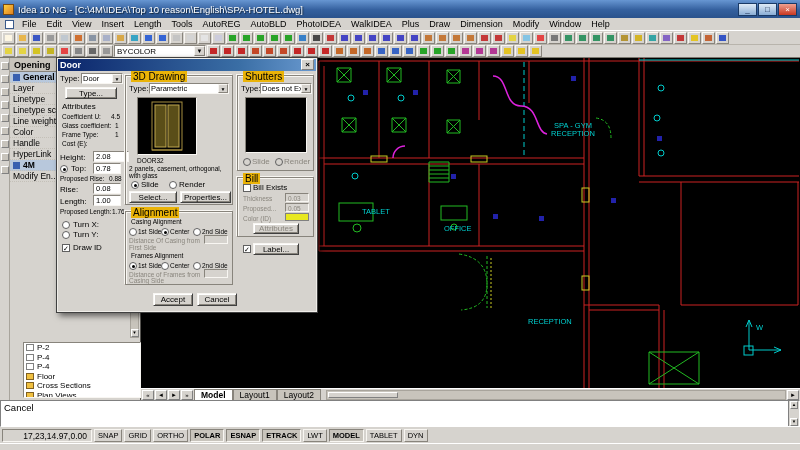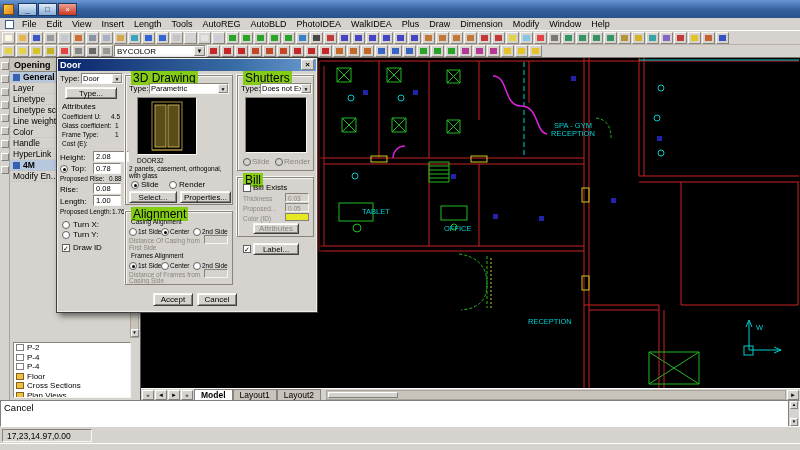--- a/index.html
+++ b/index.html
@@ -32,21 +32,21 @@
 .sidebar{position:absolute;left:10px;top:58px;width:131px;height:342px;background:#d6d3ce;border-right:1px solid #565450}
 .sb-title{height:14px;font-weight:bold;font-size:9px;padding:2px 4px;background:#c8c4bc;border-bottom:1px solid #88847c}
 .sb-list{position:absolute;left:0;top:14px;width:121px}
 .sb-row{height:11px;display:flex;align-items:center;gap:3px;padding:0 3px;font-size:8.5px;border-bottom:1px dotted #c4c0b8;white-space:nowrap;overflow:hidden}
 .sb-row.group{background:#b8c8dc;font-weight:bold}
 .sb-ico{width:7px;height:7px;background:#3860b0;display:none;flex:none}
 .sb-row.group .sb-ico{display:block}
 .sb-scroll{position:absolute;right:1px;top:15px;width:9px;height:265px;background:#c8c4bc;border:1px solid #a8a49c;display:flex;flex-direction:column;justify-content:space-between;align-items:center}
 .sbtn{width:8px;height:8px;background:#d6d3ce;border:1px solid;border-color:#fff #808080 #808080 #fff;font-size:4.5px;line-height:6px;text-align:center;flex:none}
 .sb-thumb{width:7px;height:30px;background:#d6d3ce;border:1px solid;border-color:#fff #808080 #808080 #fff;margin:1px 0;flex:none}
-.sb-tree{position:absolute;left:3px;top:284px;width:118px;height:56px;background:#fff;border:1px solid;border-color:#88847c #f8f6f2 #f8f6f2 #88847c;overflow:hidden}
+.sb-tree{position:absolute;left:13px;top:284px;width:118px;height:56px;background:#fff;border:1px solid;border-color:#88847c #f8f6f2 #f8f6f2 #88847c;overflow:hidden}
 .t-row{height:9.5px;display:flex;align-items:center;gap:3px;padding:0 2px;font-size:8px;white-space:nowrap}
 .t-ico{width:8px;height:7px;background:#fff;border:1px solid #808080;flex:none}
 .t-row.folder .t-ico{background:#f0c040;border-color:#806020}
 
 .canvas{position:absolute;left:141px;top:58px;width:659px;height:330px;background:#000;overflow:hidden}
 .dlabel{position:absolute;color:#00d0d0;font-size:7.5px;line-height:8px;white-space:nowrap;text-align:center}
 
 .tabbar{position:absolute;left:141px;top:388px;width:659px;height:12px;display:flex;align-items:center;background:#d6d3ce;gap:1px;padding:0 1px;border-top:1px solid #fff}
 .tbtn{width:12px;height:10px;background:#d6d3ce;border:1px solid;border-color:#fff #808080 #808080 #fff;font-size:6px;line-height:8px;text-align:center;flex:none}
 .tabs{display:flex;gap:0;flex:none}
@@ -54,21 +54,21 @@
 .tab.active{background:#fff;font-weight:bold}
 .hscroll{flex:1;height:10px;background:#c8c4bc;border:1px solid #a8a49c;position:relative;margin-left:4px}
 .hthumb{position:absolute;left:1px;top:1px;width:70px;height:6px;background:#d6d3ce;border:1px solid;border-color:#fff #808080 #808080 #fff}
 
 .cmd{position:absolute;left:0;top:400px;width:800px;height:27px;background:#fff;border:1px solid;border-color:#808080 #fff #fff #808080;font-size:9.5px;padding:1px 3px}
 .cmd-scroll{position:absolute;right:0;top:0;width:11px;height:25px;background:#d6d3ce;border-left:1px solid #808080;display:flex;flex-direction:column;justify-content:space-between;align-items:center;padding:0}
 
 .status{position:absolute;left:0;top:427px;width:800px;height:16px;display:flex;align-items:center;gap:2px;padding:1px 2px;background:#d6d3ce}
 .st-cell{height:13px;border:1px solid;border-color:#88847c #f8f6f2 #f8f6f2 #88847c;font-size:8.5px;padding:1px 4px;white-space:nowrap;overflow:hidden}
 .st-left{flex:1}
-.st-coords{width:90px;text-align:left}
+.st-coords{width:90px;text-align:right}
 .st-toggle{height:13px;border:1px solid;border-color:#f8f6f2 #88847c #88847c #f8f6f2;font-size:7.5px;padding:1px 3px;background:#d6d3ce;white-space:nowrap;flex:none}
 .st-toggle.active{border-color:#88847c #f8f6f2 #f8f6f2 #88847c;background:#c8c4bc;font-weight:bold}
 .bottomedge{position:absolute;left:0;top:443px;width:800px;height:7px;background:#d6d3ce;border-top:1px solid #fff}
 
 .dlg{position:absolute;left:56px;top:57px;width:262px;height:256px;background:#d6d3ce;border:1px solid #404040;outline:1px solid #efede8;outline-offset:-2px;box-shadow:3px 3px 6px rgba(0,0,0,.55);z-index:10}
 .dlg-title{height:13px;background:linear-gradient(90deg,#0a246a,#3a6ea5 70%,#6a9ad0);color:#fff;font-size:9px;font-weight:bold;display:flex;align-items:center;padding:0 3px;gap:3px}
 .dlg-title .dt{flex:1}
 .dlg-x{width:13px;height:11px;background:#d6d3ce;border:1px solid;border-color:#fff #808080 #808080 #fff;color:#000;font-size:8px;line-height:9px;text-align:center;flex:none}
 .dlg-body{position:relative;width:100%;height:241px;font-size:8px}
 .L{position:absolute;font-size:8px;white-space:nowrap}
@@ -77,32 +77,33 @@
 .V{position:absolute;font-size:8px;white-space:nowrap}
 .F{position:absolute;height:11px;background:#fff;border:1px solid;border-color:#88847c #f8f6f2 #f8f6f2 #88847c;font-size:7.5px;padding:0 2px;line-height:9px}
 .F.gray{background:#d6d3ce;color:#8a867e}
 .B{position:absolute;background:#d6d3ce;border:1px solid;border-color:#f8f6f2 #404040 #404040 #f8f6f2;box-shadow:inset 1px 1px 0 #fff,inset -1px -1px 0 #88847c;font-size:8px;text-align:center;line-height:11px}
 .B.gray{color:#8a867e}
 .R{position:absolute;width:8px;height:8px;border-radius:50%;background:#fff;border:1px solid #606060}
 .R.on::after{content:"";position:absolute;left:2px;top:2px;width:3px;height:3px;border-radius:50%;background:#000}
 .R.dis{background:#d6d3ce}
 .C{position:absolute;width:8px;height:8px;background:#fff;border:1px solid #606060;font-size:7px;line-height:7px;text-align:center;overflow:hidden}
 .G{position:absolute;border:1px solid #88847c;box-shadow:1px 1px 0 #f8f6f2 inset,-1px -1px 0 #f8f6f2}
-.G-label{position:absolute;background:#84cc16;padding:0 2px;font-size:12px;white-space:nowrap}
+.G-label{position:absolute;background:#eab308;padding:0 2px;font-size:10px;white-space:nowrap}
 .prev{position:absolute;background:#000;border:1px solid;border-color:#88847c #f8f6f2 #f8f6f2 #88847c}
 .dcombo{position:absolute;height:11px;background:#fff;border:1px solid;border-color:#88847c #f8f6f2 #f8f6f2 #88847c;display:flex;align-items:center;font-size:7.5px}
 .dcombo .ct{flex:1;padding:0 1px;white-space:nowrap;overflow:hidden}
 .dcombo .dd{width:10px;height:9px;font-size:5px;line-height:8px}
 .sw{position:absolute;background:#e8e820;border:1px solid #808080}
 </style>
 </head>
 <body>
 
 <div class="titlebar">
   <span class="appicon"></span>
+  <span class="title-text">Idea 10 NG  - [C:\4M\IDEA\Top 10 reason\English\SPA-HOTEL.dwg]</span>
   <span class="winbtns">
     <span class="winbtn">_</span>
     <span class="winbtn">□</span>
     <span class="winbtn close">×</span>
   </span>
 </div>
 
 <div class="menubar">
   <span class="mdiicon"></span>
 
@@ -589,20 +590,33 @@
 <div class="cmd">
   <div>Cancel</div>
   <div class="cmd-scroll">
     <span class="sbtn">▲</span>
     <span class="sbtn">▼</span>
   </div>
 </div>
 
 <div class="status">
   <span class="st-cell st-coords">17,23,14.97,0.00</span>
+  <span style="display:flex;gap:2px">
+
+  <span class="st-toggle">SNAP</span>
+      <span class="st-toggle">GRID</span>
+      <span class="st-toggle">ORTHO</span>
+      <span class="st-toggle active">POLAR</span>
+      <span class="st-toggle active">ESNAP</span>
+      <span class="st-toggle active">ETRACK</span>
+      <span class="st-toggle">LWT</span>
+      <span class="st-toggle active">MODEL</span>
+      <span class="st-toggle">TABLET</span>
+      <span class="st-toggle">DYN</span>
+    </span>
 </div>
 <div class="bottomedge"></div>
 
 <div class="dlg">
   <div class="dlg-title">
     <span class="dt">Door</span>
     <span class="dlg-x">×</span>
   </div>
   <div class="dlg-body">
 

